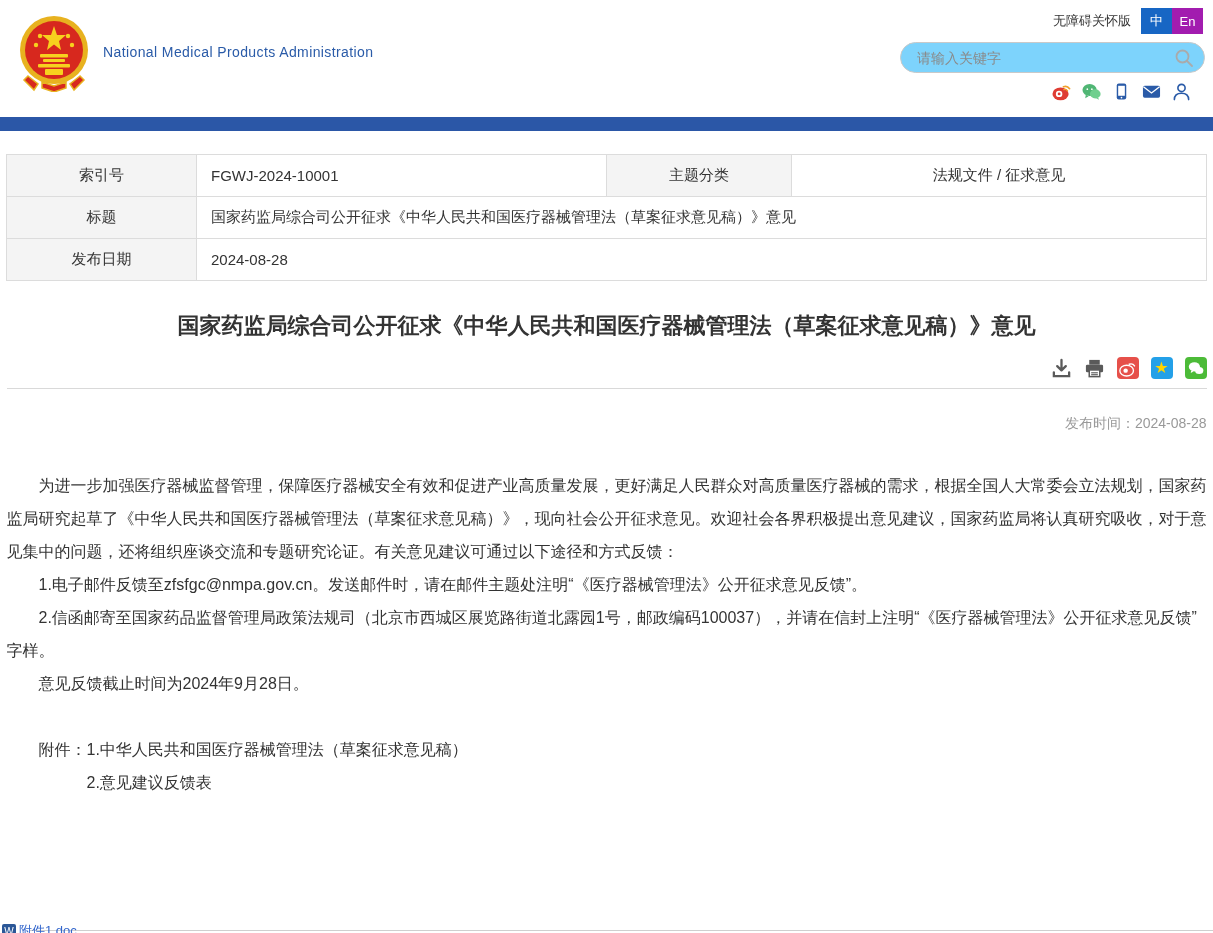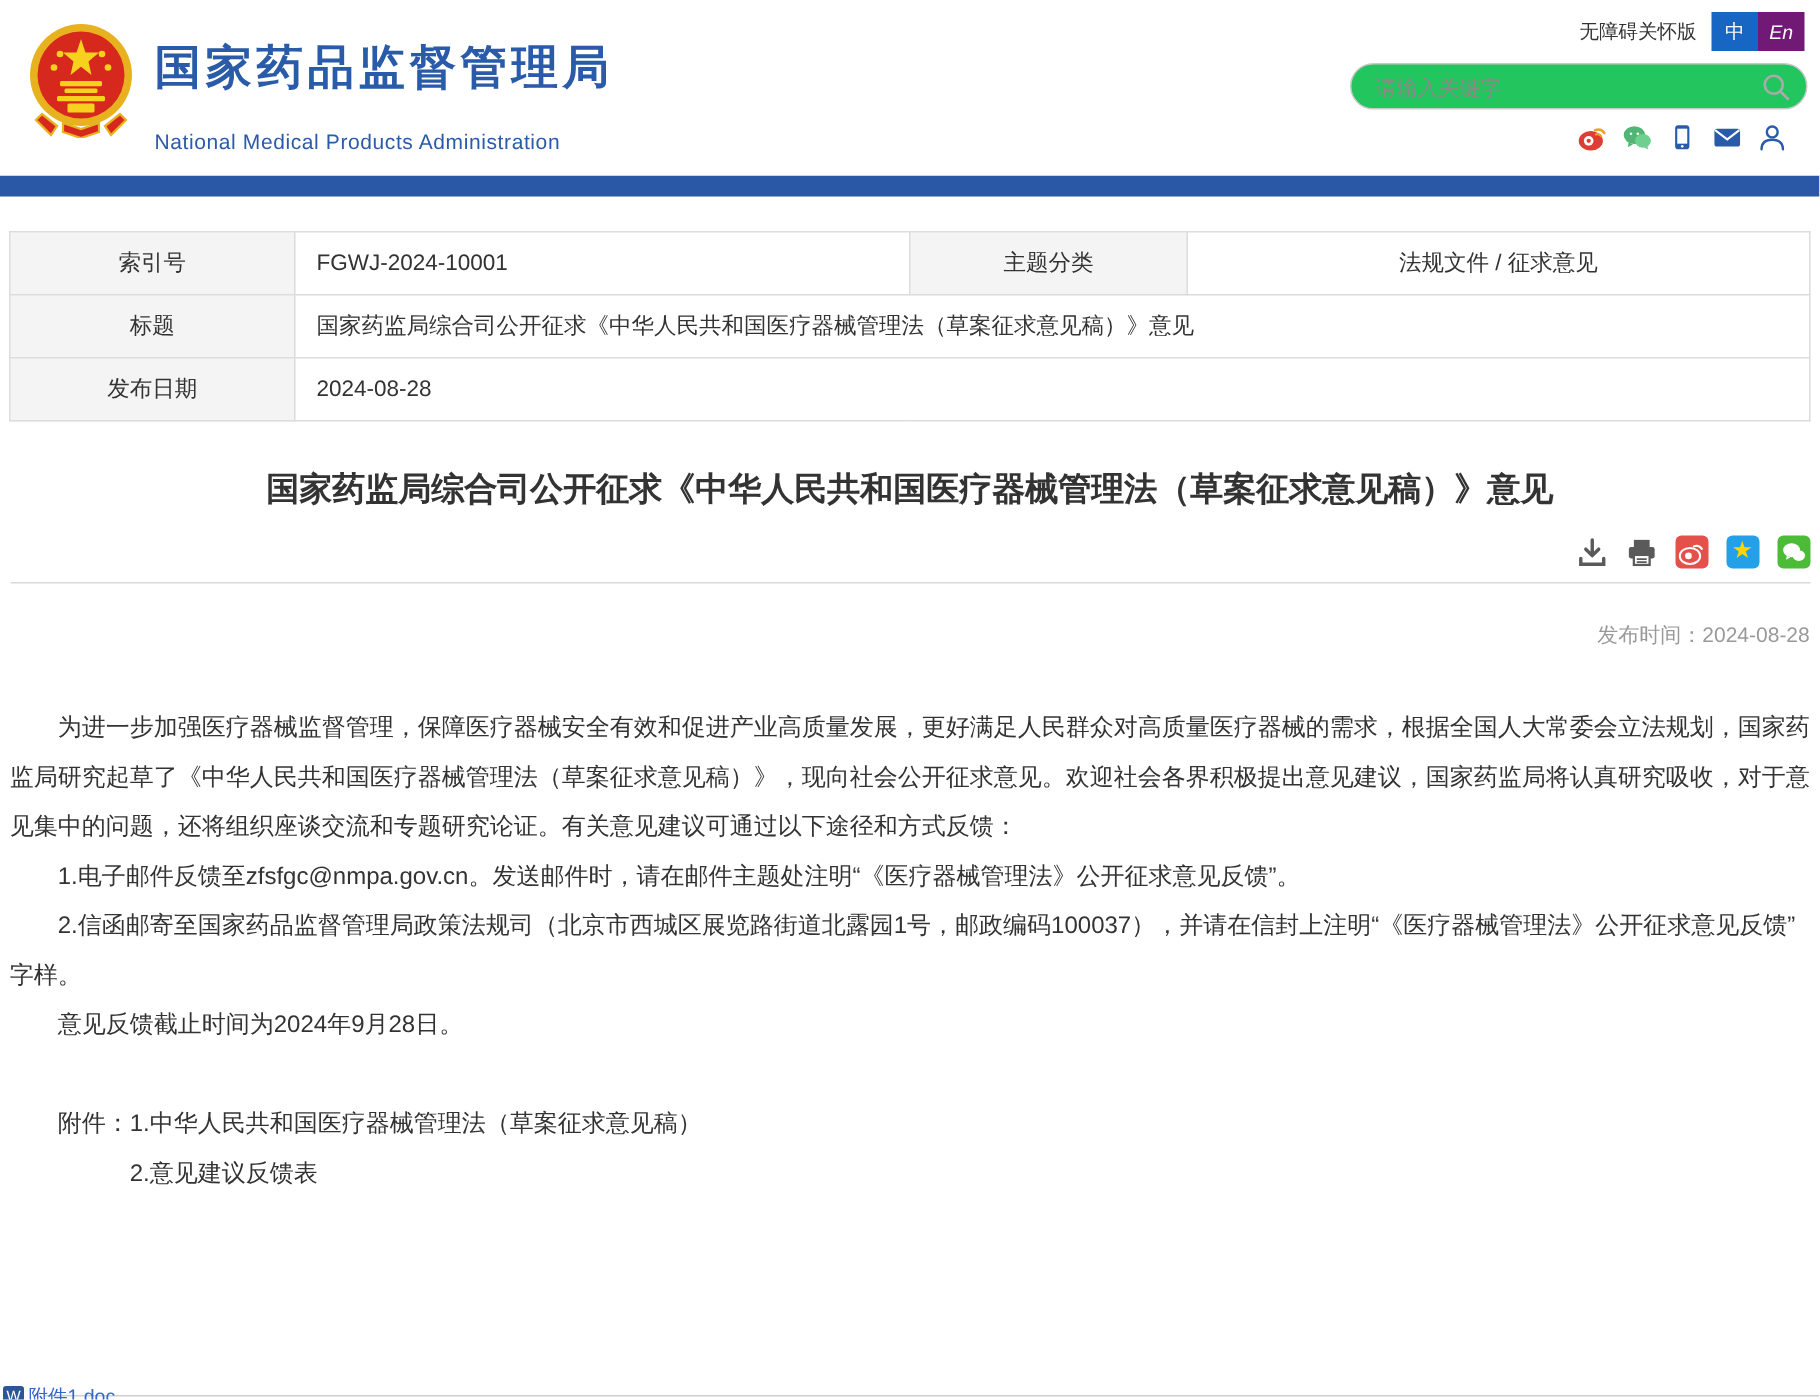--- a/index.html
+++ b/index.html
@@ -14,23 +14,23 @@
   .emblem { position:absolute; left:18px; top:14px; width:72px; height:78px; }
   .site-titles { position:absolute; left:103px; top:24px; }
   .site-name { font-size:31px; font-weight:bold; color:#2a5ba8; letter-spacing:3px; }
   .site-name-en { font-size:14px; color:#2a5ba8; margin-top:20px; letter-spacing:0.4px; }
   .top-utility { position:absolute; right:10px; top:8px; display:flex; align-items:center; }
   .top-link { font-size:13px; color:#333; cursor:pointer; }
   .lang-group { display:flex; margin-left:10px; }
   .lang-btn { width:31px; height:26px; display:flex; align-items:center; justify-content:center;
               font-size:13px; color:#fff; cursor:pointer; }
   .lang-zh { background:#1766c4; }
-  .lang-en { background:#701a75;font-style:italic; }
+  .lang-en { background:#a21caf; }
   .search-box { position:absolute; right:8px; top:42px; width:305px; height:31px;
-                border:1px solid #c9c9c9; border-radius:16px; background:#22c55e;
+                border:1px solid #c9c9c9; border-radius:16px; background:#7dd3fc;
                 display:flex; align-items:center; padding:0 10px 0 16px; }
   .search-input { flex:1; border:none; outline:none; font-size:14px; color:#333;
                   font-family:inherit; background:transparent; }
   .search-input::placeholder { color:#8a8a8a; }
   .search-btn { width:20px; height:20px; cursor:pointer; flex:0 0 auto; }
   .social-row { position:absolute; right:22px; top:82px; display:flex; align-items:center; gap:11px; }
   .social-icon { width:19px; height:19px; display:block; cursor:pointer; }
   
   .blue-bar { height:14px; background:#2b57a7; width:100%; }
   .meta-table { width:1200px; margin:23px auto 0; border-collapse:collapse; table-layout:fixed; }
@@ -80,21 +80,20 @@
     <rect x="22" y="40" width="28" height="3.5" rx="1" fill="#f7d11e"></rect>
     <rect x="25" y="45" width="22" height="3" rx="1" fill="#f7d11e"></rect>
     <rect x="20" y="50" width="32" height="3.5" rx="1" fill="#f7d11e"></rect>
     <rect x="27" y="55" width="18" height="6" rx="1" fill="#f7d11e"></rect>
     <path d="M10 62 L20 70 L16 76 L6 66 Z" fill="#d7281e" stroke="#e8b21f" stroke-width="1.5"></path>
     <path d="M62 62 L52 70 L56 76 L66 66 Z" fill="#d7281e" stroke="#e8b21f" stroke-width="1.5"></path>
     <path d="M24 68 L36 72 L48 68 L48 74 L36 78 L24 74 Z" fill="#d7281e" stroke="#e8b21f" stroke-width="1.5"></path>
   </svg>
 
   <div class="site-titles">
-    <div class="site-name">国家药品监督管理局</div>
     <div class="site-name-en">National Medical Products Administration</div>
   </div>
 
   <div class="top-utility">
     <span class="top-link">无障碍</span>
     <span class="top-link">关怀版</span>
     <span class="lang-group">
       <span class="lang-btn lang-zh">中</span>
       <span class="lang-btn lang-en">En</span>
     </span>

